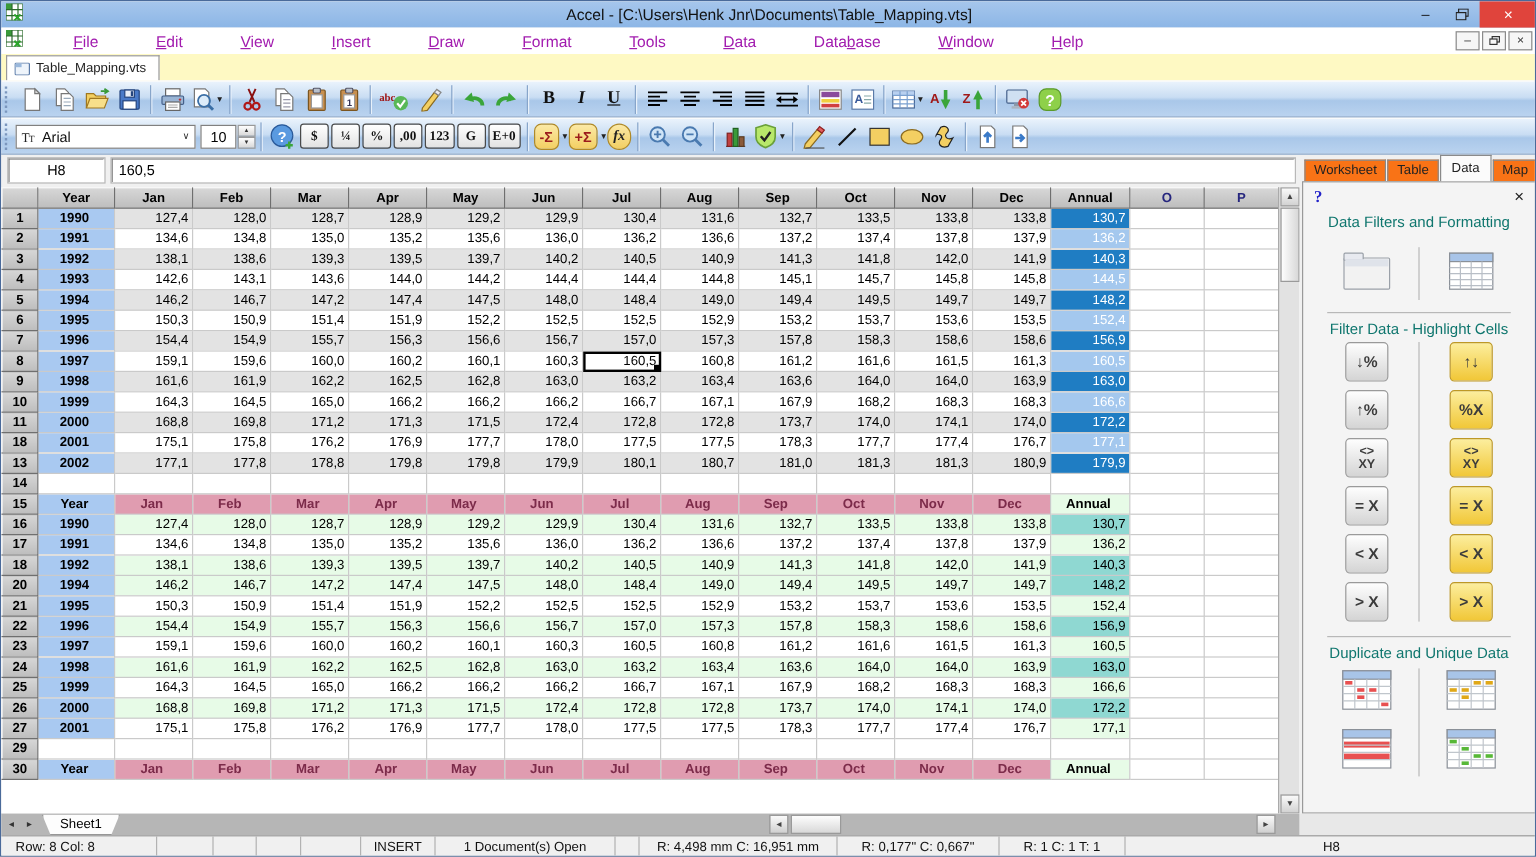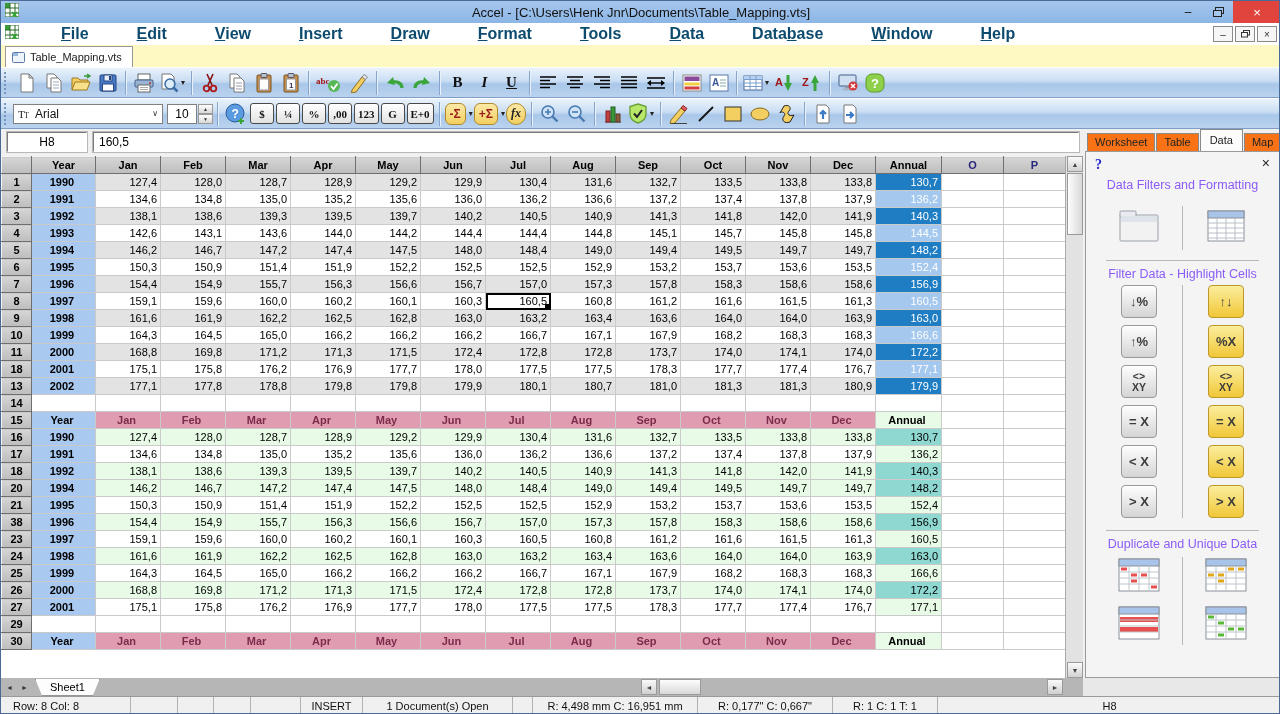--- a/index.html
+++ b/index.html
@@ -14,21 +14,21 @@
   #titlebar .appicon{margin-left:4px;z-index:2}
   #winbtns{position:absolute;right:0;top:0;height:22px;display:flex;z-index:2}
   .wbtn{width:30px;height:22px;display:flex;align-items:center;justify-content:center;
         font-size:12px;color:#111}
   .wbtn.close{width:48px;background:#e0443c;color:#fff;font-size:13px}
 
   
   #menubar{position:absolute;top:22px;left:0;width:1280px;height:22px;background:#fff;
     display:flex;align-items:center}
   #menus{display:flex;margin-left:18px}
-  .menu{padding:0 24px;font-size:16px;font-weight:bold;color:#0c4a6e;cursor:default}
+  .menu{padding:0 24px;font-size:13px;font-weight:normal;color:#a21caf;cursor:default}
   .menu u{text-decoration:underline}
   #mdibtns{position:absolute;right:4px;top:3px;display:flex;gap:2px}
   .mdib{width:20px;height:16px;border:1px solid #8a8a8a;background:#f6f6f6;
         display:flex;align-items:center;justify-content:center;font-size:10px;color:#333}
 
   
   #tabrow{position:absolute;top:44px;left:0;width:1280px;height:22px;background:#fef9c3}
   .doctab{position:absolute;left:4px;top:1px;height:21px;background:#fff;
     border:1px solid #999;border-bottom:none;display:flex;align-items:center;
     padding:0 10px 0 6px;font-size:11px;color:#222;gap:5px}
@@ -103,21 +103,21 @@
   #panel{position:absolute;left:1084px;top:128px;width:196px;height:549px;background:#f0f0f0}
   #ptabs{display:flex;height:22px;align-items:flex-end;padding-left:2px}
   .ptab{border:1px solid #8a8a8a;border-bottom:none;background:#f97316;font-size:11px;
     color:#222;padding:2px 7px 3px;margin-right:1px}
   .ptab.active{background:#fbfbfb;padding:4px 9px 5px;position:relative;z-index:2}
   #pbody{position:absolute;left:0;top:22px;right:1px;bottom:0;background:#f4f4f4;
     border:1px solid #999}
   .phelp{position:absolute;left:9px;top:5px;color:#2323c8;font-weight:bold;
     font-family:"Liberation Serif",serif;font-size:14px}
   .pclose{position:absolute;right:9px;top:3px;font-size:14px;color:#222}
-  .ptitle{text-align:center;color:#8b5cf6;font-size:12.5px}
+  .ptitle{text-align:center;color:#0f766e;font-size:12.5px}
   .icons2{display:flex;justify-content:center;align-items:center;margin:14px 0 10px}
   .icons2 .half{width:86px;display:flex;justify-content:center}
   .vdiv{width:1px;background:#b8b8b8;align-self:stretch}
   .hline{height:1px;background:#b8b8b8;margin:6px 20px}
   #filters{display:flex;justify-content:center;margin-top:4px}
   .fcol{width:86px;display:flex;flex-direction:column;align-items:center;gap:7px}
   .fbtn{width:36px;height:33px;border:1px solid #9a9a9a;border-radius:4px;
     background:linear-gradient(#fefefe,#d4d4d4);color:#3c3c3c;font-weight:bold;font-size:13px;
     display:flex;flex-direction:column;align-items:center;justify-content:center;line-height:13px}
   .fbtn.yellow{background:linear-gradient(#fcee9e,#f1c737);border-color:#bd9826}
@@ -949,21 +949,21 @@
             <td class="num t2 even">152,9</td>
             <td class="num t2 even">153,2</td>
             <td class="num t2 even">153,7</td>
             <td class="num t2 even">153,6</td>
             <td class="num t2 even">153,5</td>
             <td class="a2 even">152,4</td>
             <td class="blank"></td>
             <td class="blank"></td>
           </tr>
           <tr>
-            <th>38</th>
+            <th>22</th>
             <td class="year">1996</td>
             <td class="num t2 odd">154,4</td>
             <td class="num t2 odd">154,9</td>
             <td class="num t2 odd">155,7</td>
             <td class="num t2 odd">156,3</td>
             <td class="num t2 odd">156,6</td>
             <td class="num t2 odd">156,7</td>
             <td class="num t2 odd">157,0</td>
             <td class="num t2 odd">157,3</td>
             <td class="num t2 odd">157,8</td>

